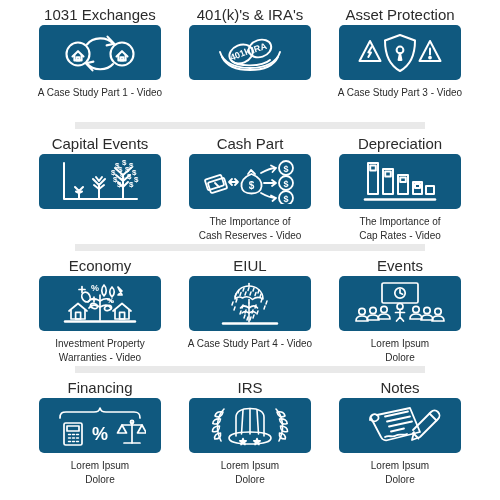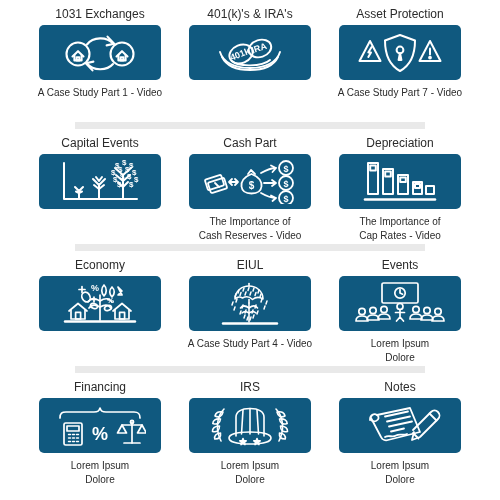--- a/index.html
+++ b/index.html
@@ -37,21 +37,21 @@
     gap: 8px;
     padding-top: 8px;
   }
   .card {
     width: 142px;
     display: flex;
     flex-direction: column;
     align-items: center;
   }
   .card-title {
-    font-size: 12px;
+    font-size: 15px;
     line-height: 13px;
     color: #2b2b2b;
     text-align: center;
     margin-bottom: 4px;
     white-space: nowrap;
   }
   .tile {
     width: 122px;
     height: 55px;
     background: #10597f;
@@ -136,21 +136,21 @@
                 <path d="M42 22 L40.6 29 L43.4 29 Z"></path>
                 <path d="M12 10 L22.5 30 L1.5 30 Z"></path>
                 <path d="M13.6 16 L10.3 21.5 L13 21.5 L10.3 26"></path>
                 <path d="M72 10 L82.5 30 L61.5 30 Z"></path>
                 <path d="M72 17.5 L72 23.5"></path>
                 <circle cx="72" cy="26.6" r="0.9" fill="#ffffff"></circle>
               </g>
             </svg>
           </span>
         </div>
-        <div class="card-caption">A Case Study Part 7 - Video</div>
+        <div class="card-caption">A Case Study Part 3 - Video</div>
       </div>
 
     </div>
   </div>
 
   <div class="row">
     <div class="divider"></div>
     <div class="cards">
 
       <div class="card">
@@ -269,20 +269,21 @@
                 <path d="M11 29 L11 38 L25 38 L25 29"></path>
                 <rect x="15.6" y="31.4" width="5" height="6.6"></rect>
                 <path d="M53 30 L62 22.5 L71 30"></path>
                 <path d="M55 29 L55 38 L69 38 L69 29"></path>
                 <rect x="59.6" y="31.4" width="5" height="6.6"></rect>
                 <path d="M5 40.5 L75 40.5" stroke-width="2.4"></path>
               </g>
             </svg>
           </span>
         </div>
+        <div class="card-caption">Investment Property<br>Warranties - Video</div>
       </div>
 
       <div class="card">
         <div class="card-title">EIUL</div>
         <div class="tile">
           <span>
             <svg width="70" height="46" viewBox="0 0 70 46">
               <g fill="none" stroke="#ffffff" stroke-width="1.6" stroke-linecap="round" stroke-linejoin="round">
                 <path d="M20 18 C20 10 27 5 34 5 C41 5 48 10 48 18 C44 15.5 40 16.5 37.5 18.5 C35 16 31 15 27.5 17 C25 15.5 22 16 20 18 Z"></path>
                 <path d="M34 5 L34 2.5"></path>

